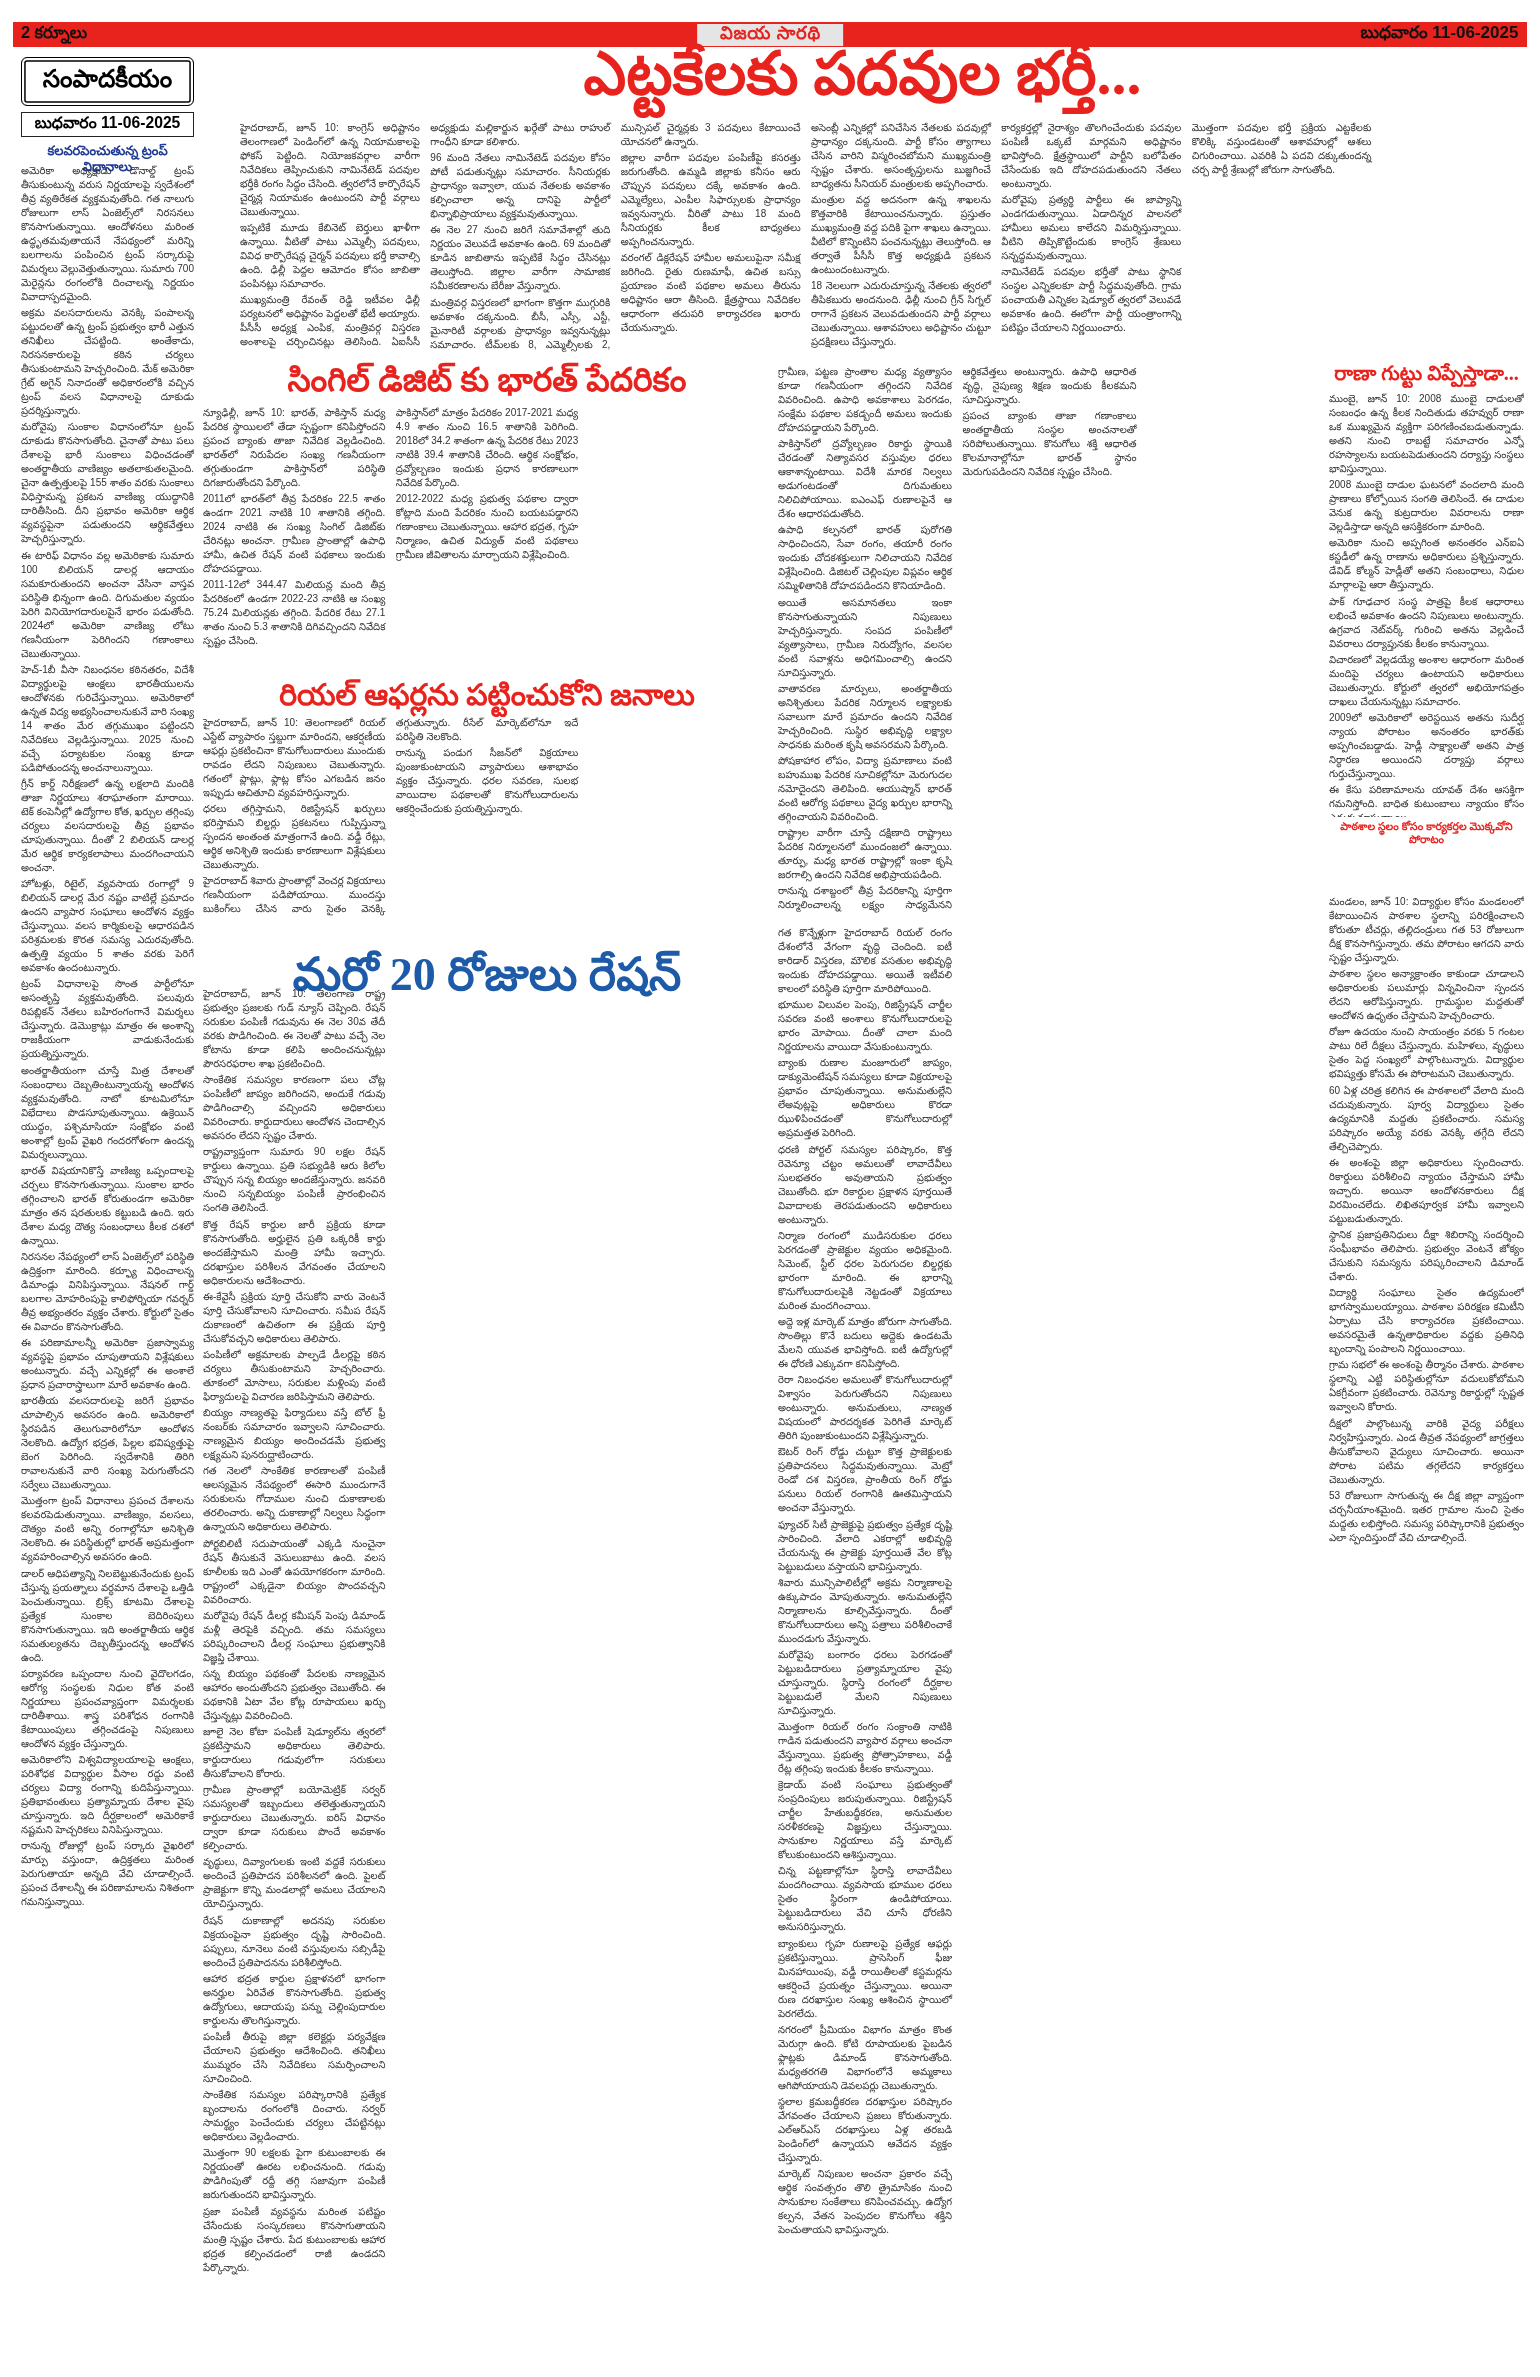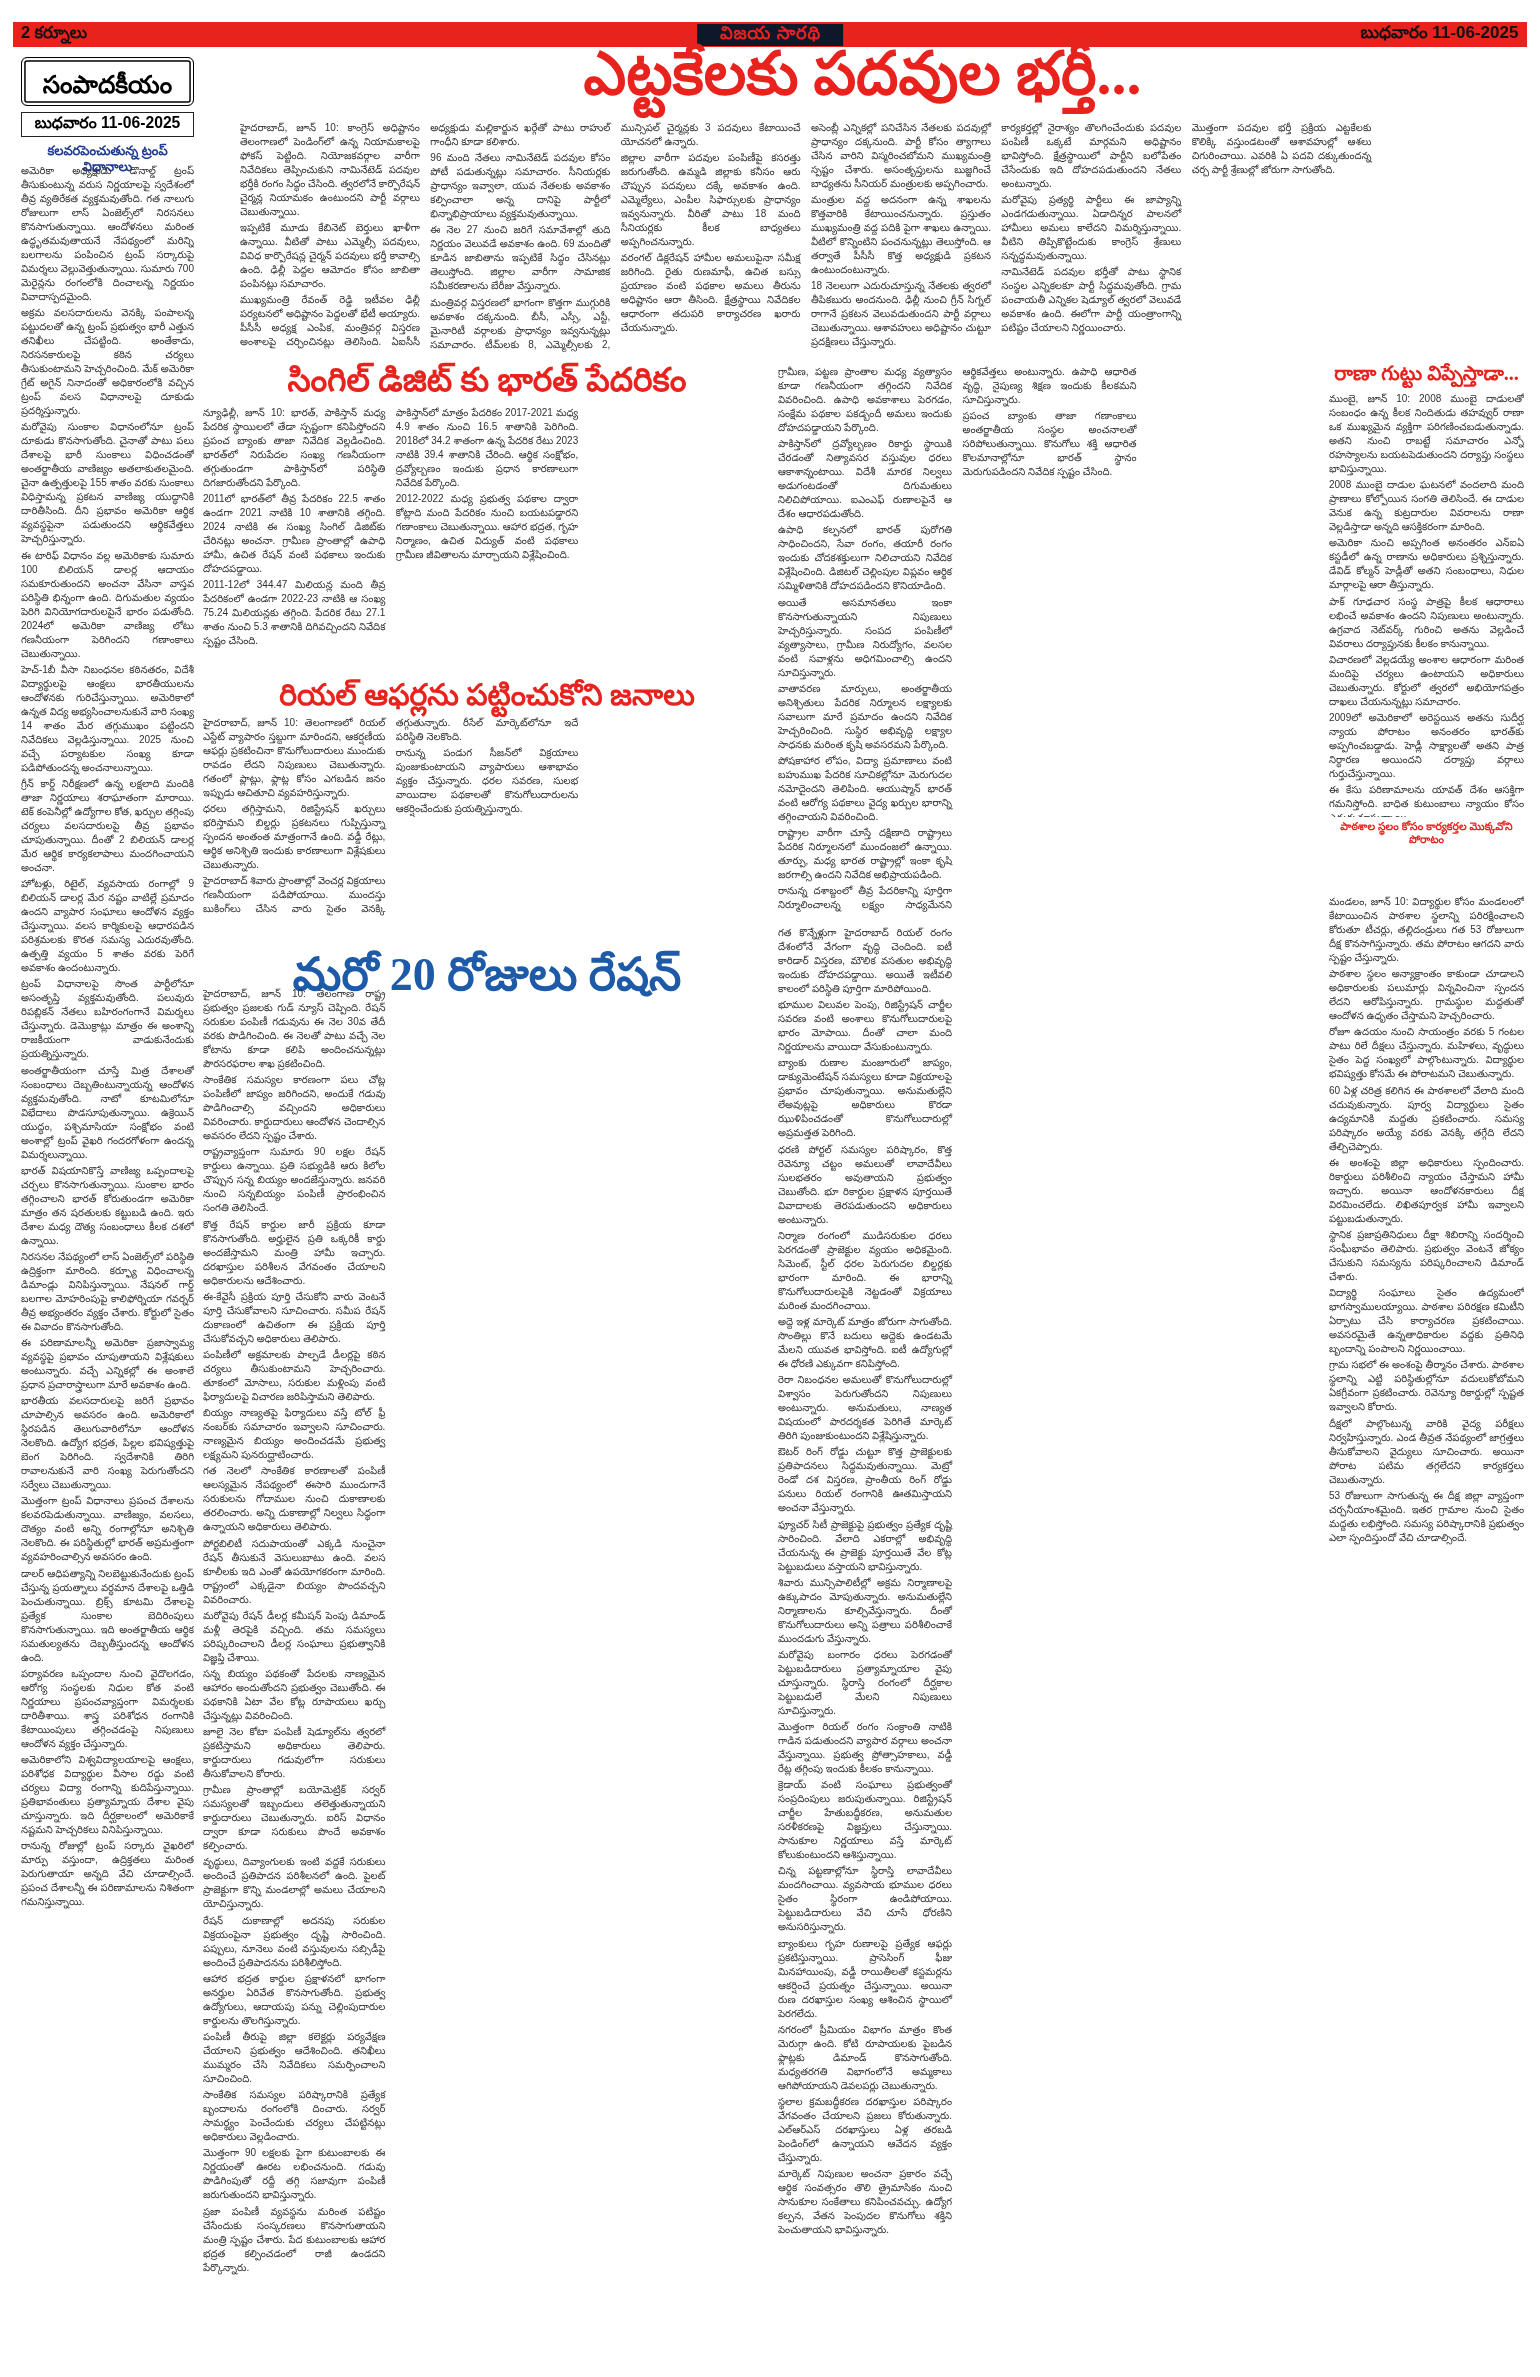--- a/index.html
+++ b/index.html
@@ -8,29 +8,29 @@
   *{box-sizing:border-box; margin:0; padding:0;}
   html,body{background:#ffffff;}
   body{font-family:"Liberation Sans","DejaVu Sans",sans-serif;}
   .page{position:relative; width:1541px; height:2377px; background:#ffffff; overflow:hidden;}
 
   
   .topbar{position:absolute; left:13.4px; top:22.4px; width:1514px; height:25px; background:var(--red);
           display:flex; align-items:center;}
   .edition{padding-left:7.5px; font-size:16.4px; font-weight:bold; color:var(--black);}
   .masthead-box{position:absolute; left:50%; top:1.5px; transform:translateX(-50%);
-                background:#0f172a; height:22.4px; padding:0.7px 22.4px; display:flex; align-items:center;}
+                background:#e5e5e5; height:22.4px; padding:0.7px 22.4px; display:flex; align-items:center;}
   .masthead-box span{color:var(--red); font-size:18px; font-weight:bold; letter-spacing:0.7px;}
   .topdate{margin-left:auto; padding-right:9px; font-size:17px; font-weight:bold; color:var(--black);}
 
   
   .edit-box{position:absolute; left:21px; top:57px; width:173px; height:49px;
             border:1.5px solid #000; border-radius:6px;
             box-shadow:inset 0 0 0 2.2px #fff, inset 0 0 0 3.7px #000;
-            display:flex; align-items:flex-end; justify-content:center;}
+            display:flex; align-items:center; justify-content:center;}
   .edit-box span{font-family:"Liberation Serif","DejaVu Serif",serif; font-size:24.6px; font-weight:bold; color:#000;}
   .edit-date{position:absolute; left:21px; top:112px; width:173px; height:25px;
              border:1.5px solid #222; display:flex; align-items:center; justify-content:center;
              font-size:15.7px; font-weight:bold; color:#000;}
   .edit-title{position:absolute; left:21px; top:143px; width:173px; text-align:center;
               font-size:13px; font-weight:bold; color:var(--navy); line-height:15.7px;}
   .edit-body{position:absolute; left:21px; top:164px; width:173px; height:2195px;}
 
   
   .col-text{font-size:10px; line-height:14px; color:var(--ink); text-align:justify;

